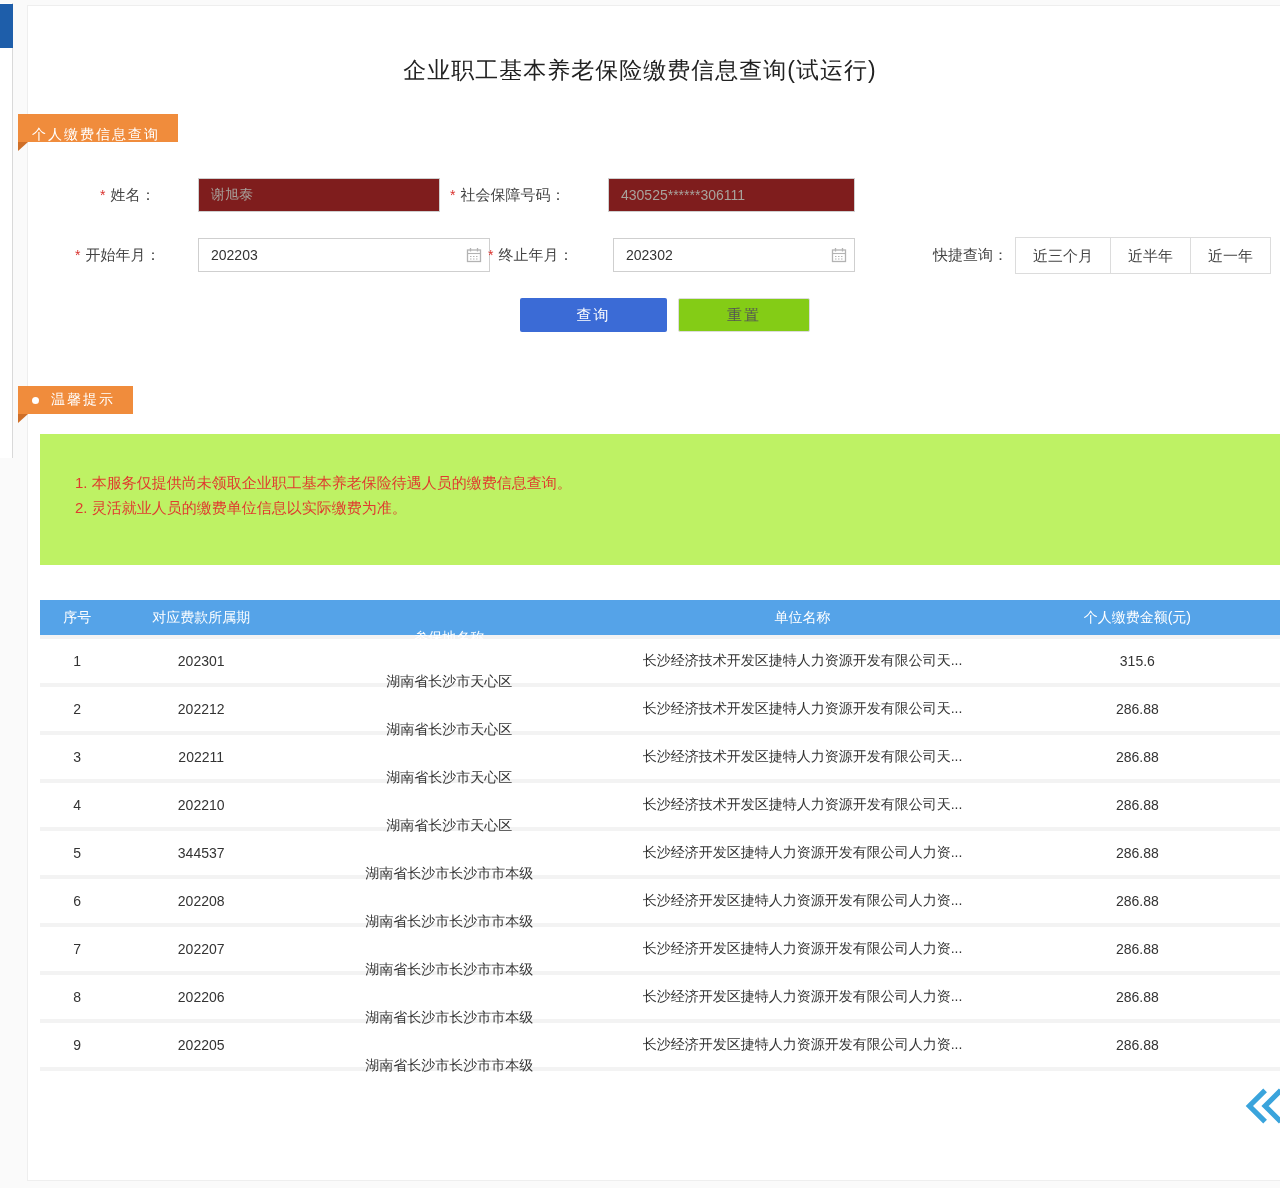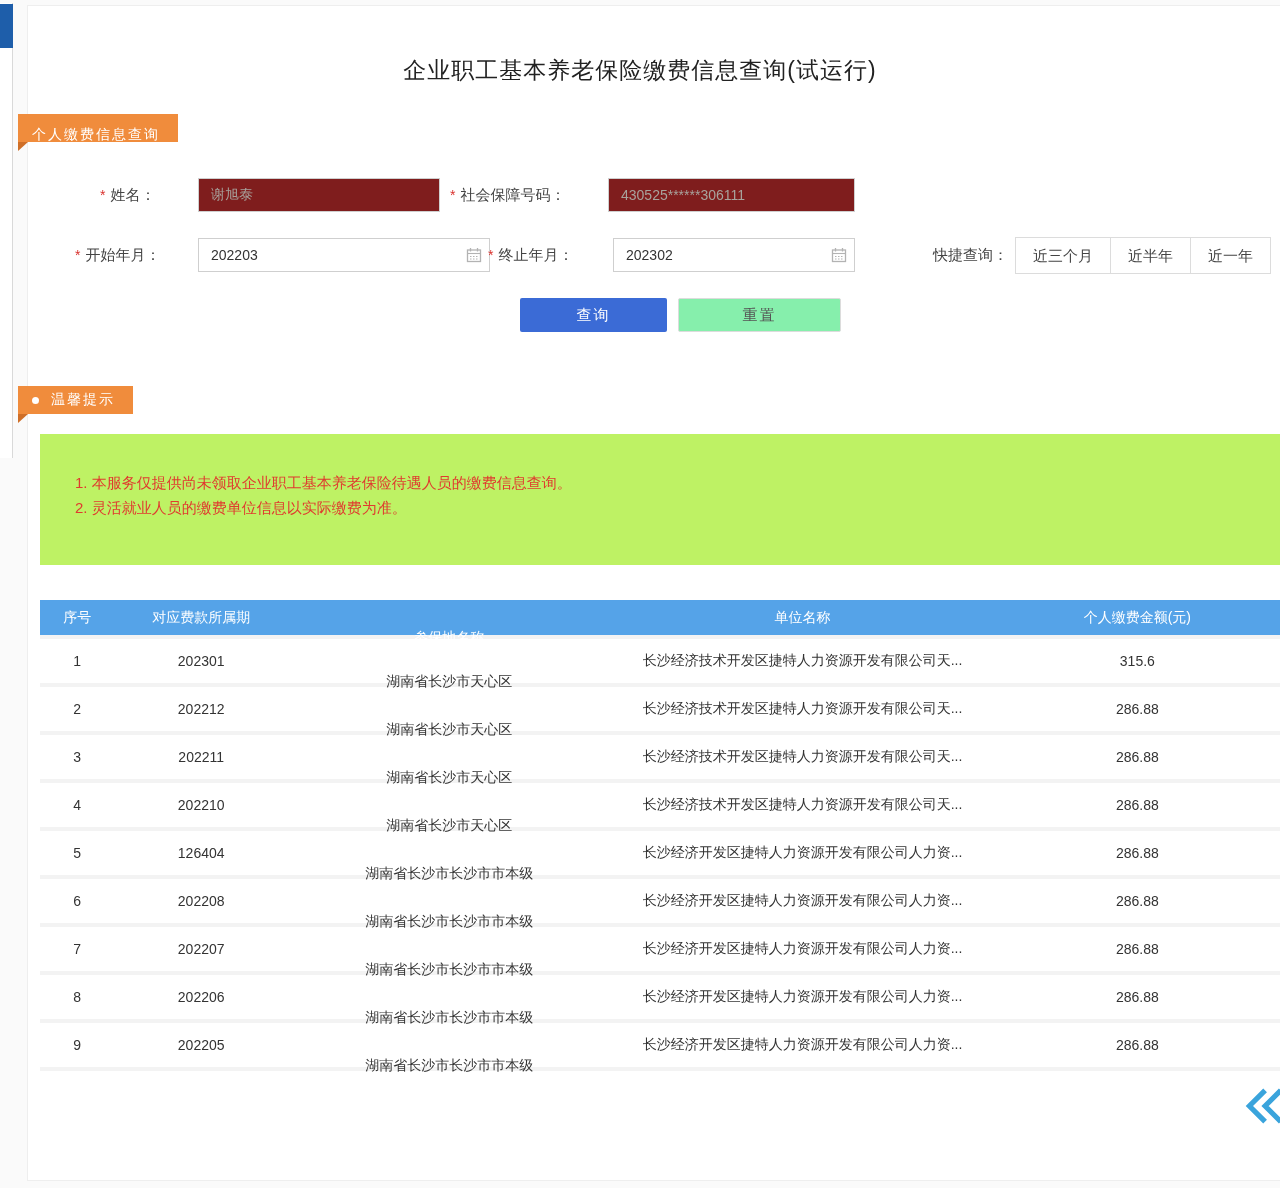--- a/index.html
+++ b/index.html
@@ -63,21 +63,21 @@
     height: 37px; line-height: 35px; padding: 0 17px; background: #fff;
     border: 1px solid #dcdcdc; margin-left: -1px; font-size: 15px; color: #444;
     cursor: pointer; white-space: nowrap;
   }
   .btn {
     position: absolute; top: 298px; height: 34px; font-size: 15px;
     display: flex; align-items: center; justify-content: center;
     cursor: pointer; border-radius: 2px; letter-spacing: 2px;
   }
   .btn-query { left: 520px; width: 147px; background: #3b6bd6; color: #fff; }
-  .btn-reset { left: 678px; width: 163px; background: #86efac; color: #555; border: 1px solid #dcdcdc; font-family: Liberation Serif, serif; }
+  .btn-reset { left: 678px; width: 132px; background: #84cc16; color: #555; border: 1px solid #dcdcdc; font-family: Liberation Serif, serif; }
 
   .notice-box {
     position: absolute; left: 40px; top: 434px; right: 0; height: 131px;
     background: #bef264; padding: 36px 20px 0 35px;
   }
   .notice-line { color: #e03a2f; font-size: 15px; line-height: 25px; }
 
   .results-table { position: absolute; left: 40px; top: 600px; right: 0; }
   .thead {
     display: flex; align-items: center; height: 39px;
@@ -205,21 +205,21 @@
       </div>
       <div class="trow">
         <div class="cell c0">4</div>
         <div class="cell c1">202210</div>
         <div class="cell c2">湖南省长沙市天心区</div>
         <div class="cell c3">长沙经济技术开发区捷特人力资源开发有限公司天...</div>
         <div class="cell c4">286.88</div>
       </div>
       <div class="trow">
         <div class="cell c0">5</div>
-        <div class="cell c1">126404</div>
+        <div class="cell c1">344537</div>
         <div class="cell c2">湖南省长沙市长沙市市本级</div>
         <div class="cell c3">长沙经济开发区捷特人力资源开发有限公司人力资...</div>
         <div class="cell c4">286.88</div>
       </div>
       <div class="trow">
         <div class="cell c0">6</div>
         <div class="cell c1">202208</div>
         <div class="cell c2">湖南省长沙市长沙市市本级</div>
         <div class="cell c3">长沙经济开发区捷特人力资源开发有限公司人力资...</div>
         <div class="cell c4">286.88</div>

